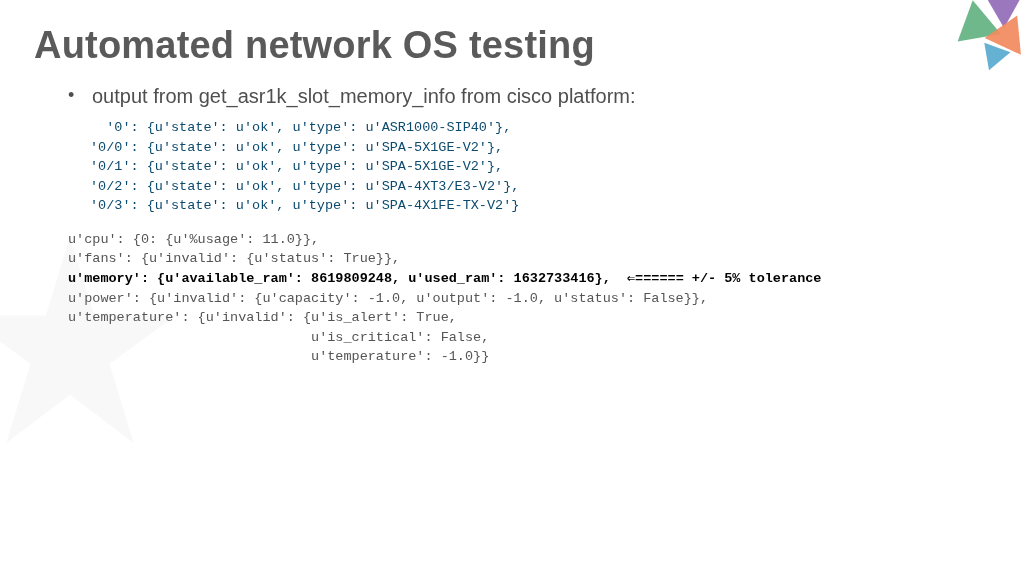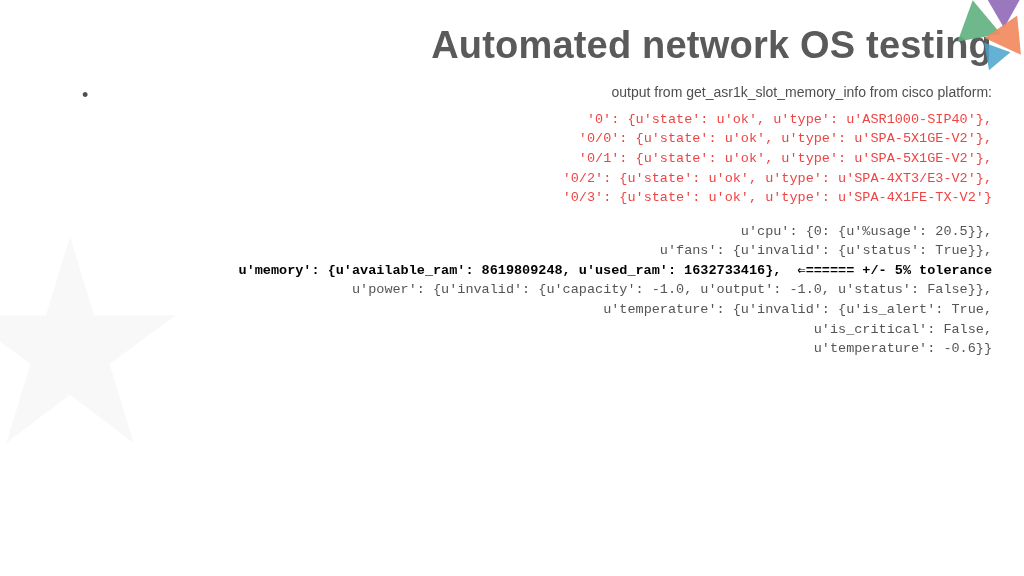--- a/index.html
+++ b/index.html
@@ -1,23 +1,23 @@
 <!DOCTYPE html>
 <html><head>
 <meta charset="utf-8">
 <style>
   * { margin: 0; padding: 0; box-sizing: border-box; }
   html, body { width: 1024px; height: 576px; overflow: hidden; background: #ffffff; font-family: Arial, Helvetica, sans-serif; position: relative; }
-  .slide { width: 1024px; height: 412px; position: relative; padding: 24px 32px 0 48px; text-align: right; }
+  .slide { width: 1024px; height: 412px; position: relative; padding: 24px 32px 0 34px; }
   .title { font-size: 38px; font-weight: 700; color: #5a5a5a; letter-spacing: 0.2px; margin-bottom: 16px; }
   .content { padding-left: 28px; }
   ul { list-style: none; }
-  li.bullet { position: relative; padding-left: 30px; font-size: 14px; color: #4f4f4f; margin-bottom: 8px; line-height: 1.35; }
+  li.bullet { position: relative; padding-left: 30px; font-size: 20px; color: #4f4f4f; margin-bottom: 8px; line-height: 1.35; }
   li.bullet::before { content: "•"; position: absolute; left: 6px; top: 0; font-size: 18px; color: #4f4f4f; }
-  .code { font-family: "Courier New", Courier, monospace; font-size: 13.5px; color: #ef4444; white-space: pre; line-height: 1.45; margin: 6px 0 14px 28px; }
+  .code { font-family: "Courier New", Courier, monospace; font-size: 13.5px; color: #0c4a6e; white-space: pre; line-height: 1.45; margin: 6px 0 14px 28px; }
   .code2 { font-family: "Courier New", Courier, monospace; font-size: 13.5px; color: #555555; white-space: pre; line-height: 1.45; margin: 10px 0 0 6px; }
   .red { color: #000000; font-weight: 700; }
   
   .corner { position: absolute; top: -10px; right: -12px; width: 110px; height: 90px; }
   .shape { position: absolute; }
   .s1 { width: 0; height: 0; border-left: 22px solid transparent; border-right: 22px solid transparent; border-bottom: 38px solid #5fb07f; top: 10px; right: 38px; transform: rotate(-10deg); opacity: 0.9; }
   .s2 { width: 0; height: 0; border-left: 20px solid transparent; border-right: 20px solid transparent; border-bottom: 34px solid #f28a5e; top: 24px; right: 6px; transform: rotate(25deg); opacity: 0.92; }
   .s3 { width: 0; height: 0; border-left: 18px solid transparent; border-right: 18px solid transparent; border-bottom: 30px solid #8a5fb3; top: 0px; right: 10px; transform: rotate(60deg); opacity: 0.85; }
   .s4 { width: 0; height: 0; border-left: 14px solid transparent; border-right: 14px solid transparent; border-bottom: 24px solid #4aa3cc; top: 50px; right: 30px; transform: rotate(-40deg); opacity: 0.85; }
   
@@ -51,22 +51,22 @@
       </li>
     </ul>
 
     <div class="code">  '0': {u'state': u'ok', u'type': u'ASR1000-SIP40'},
 '0/0': {u'state': u'ok', u'type': u'SPA-5X1GE-V2'},
 '0/1': {u'state': u'ok', u'type': u'SPA-5X1GE-V2'},
 '0/2': {u'state': u'ok', u'type': u'SPA-4XT3/E3-V2'},
 '0/3': {u'state': u'ok', u'type': u'SPA-4X1FE-TX-V2'}</div>
 
 
-    <div class="code2"><span>u'cpu': {0: {u'%usage': 20.5}},</span>
+    <div class="code2"><span>u'cpu': {0: {u'%usage': 11.0}},</span>
 <span>u'fans': {u'invalid': {u'status': True}},</span>
 <span class="red">u'memory': {u'available_ram': 8619809248, u'used_ram': 1632733416},  ⇐====== +/- 5% tolerance</span>
 <span>u'power': {u'invalid': {u'capacity': -1.0, u'output': -1.0, u'status': False}},</span>
 <span>u'temperature': {u'invalid': {u'is_alert': True,</span>
 <span>                              u'is_critical': False,</span>
-<span>                              u'temperature': -0.6}}</span></div>
+<span>                              u'temperature': -1.0}}</span></div>
 
   </div>
 </div>
 
 </body></html>

